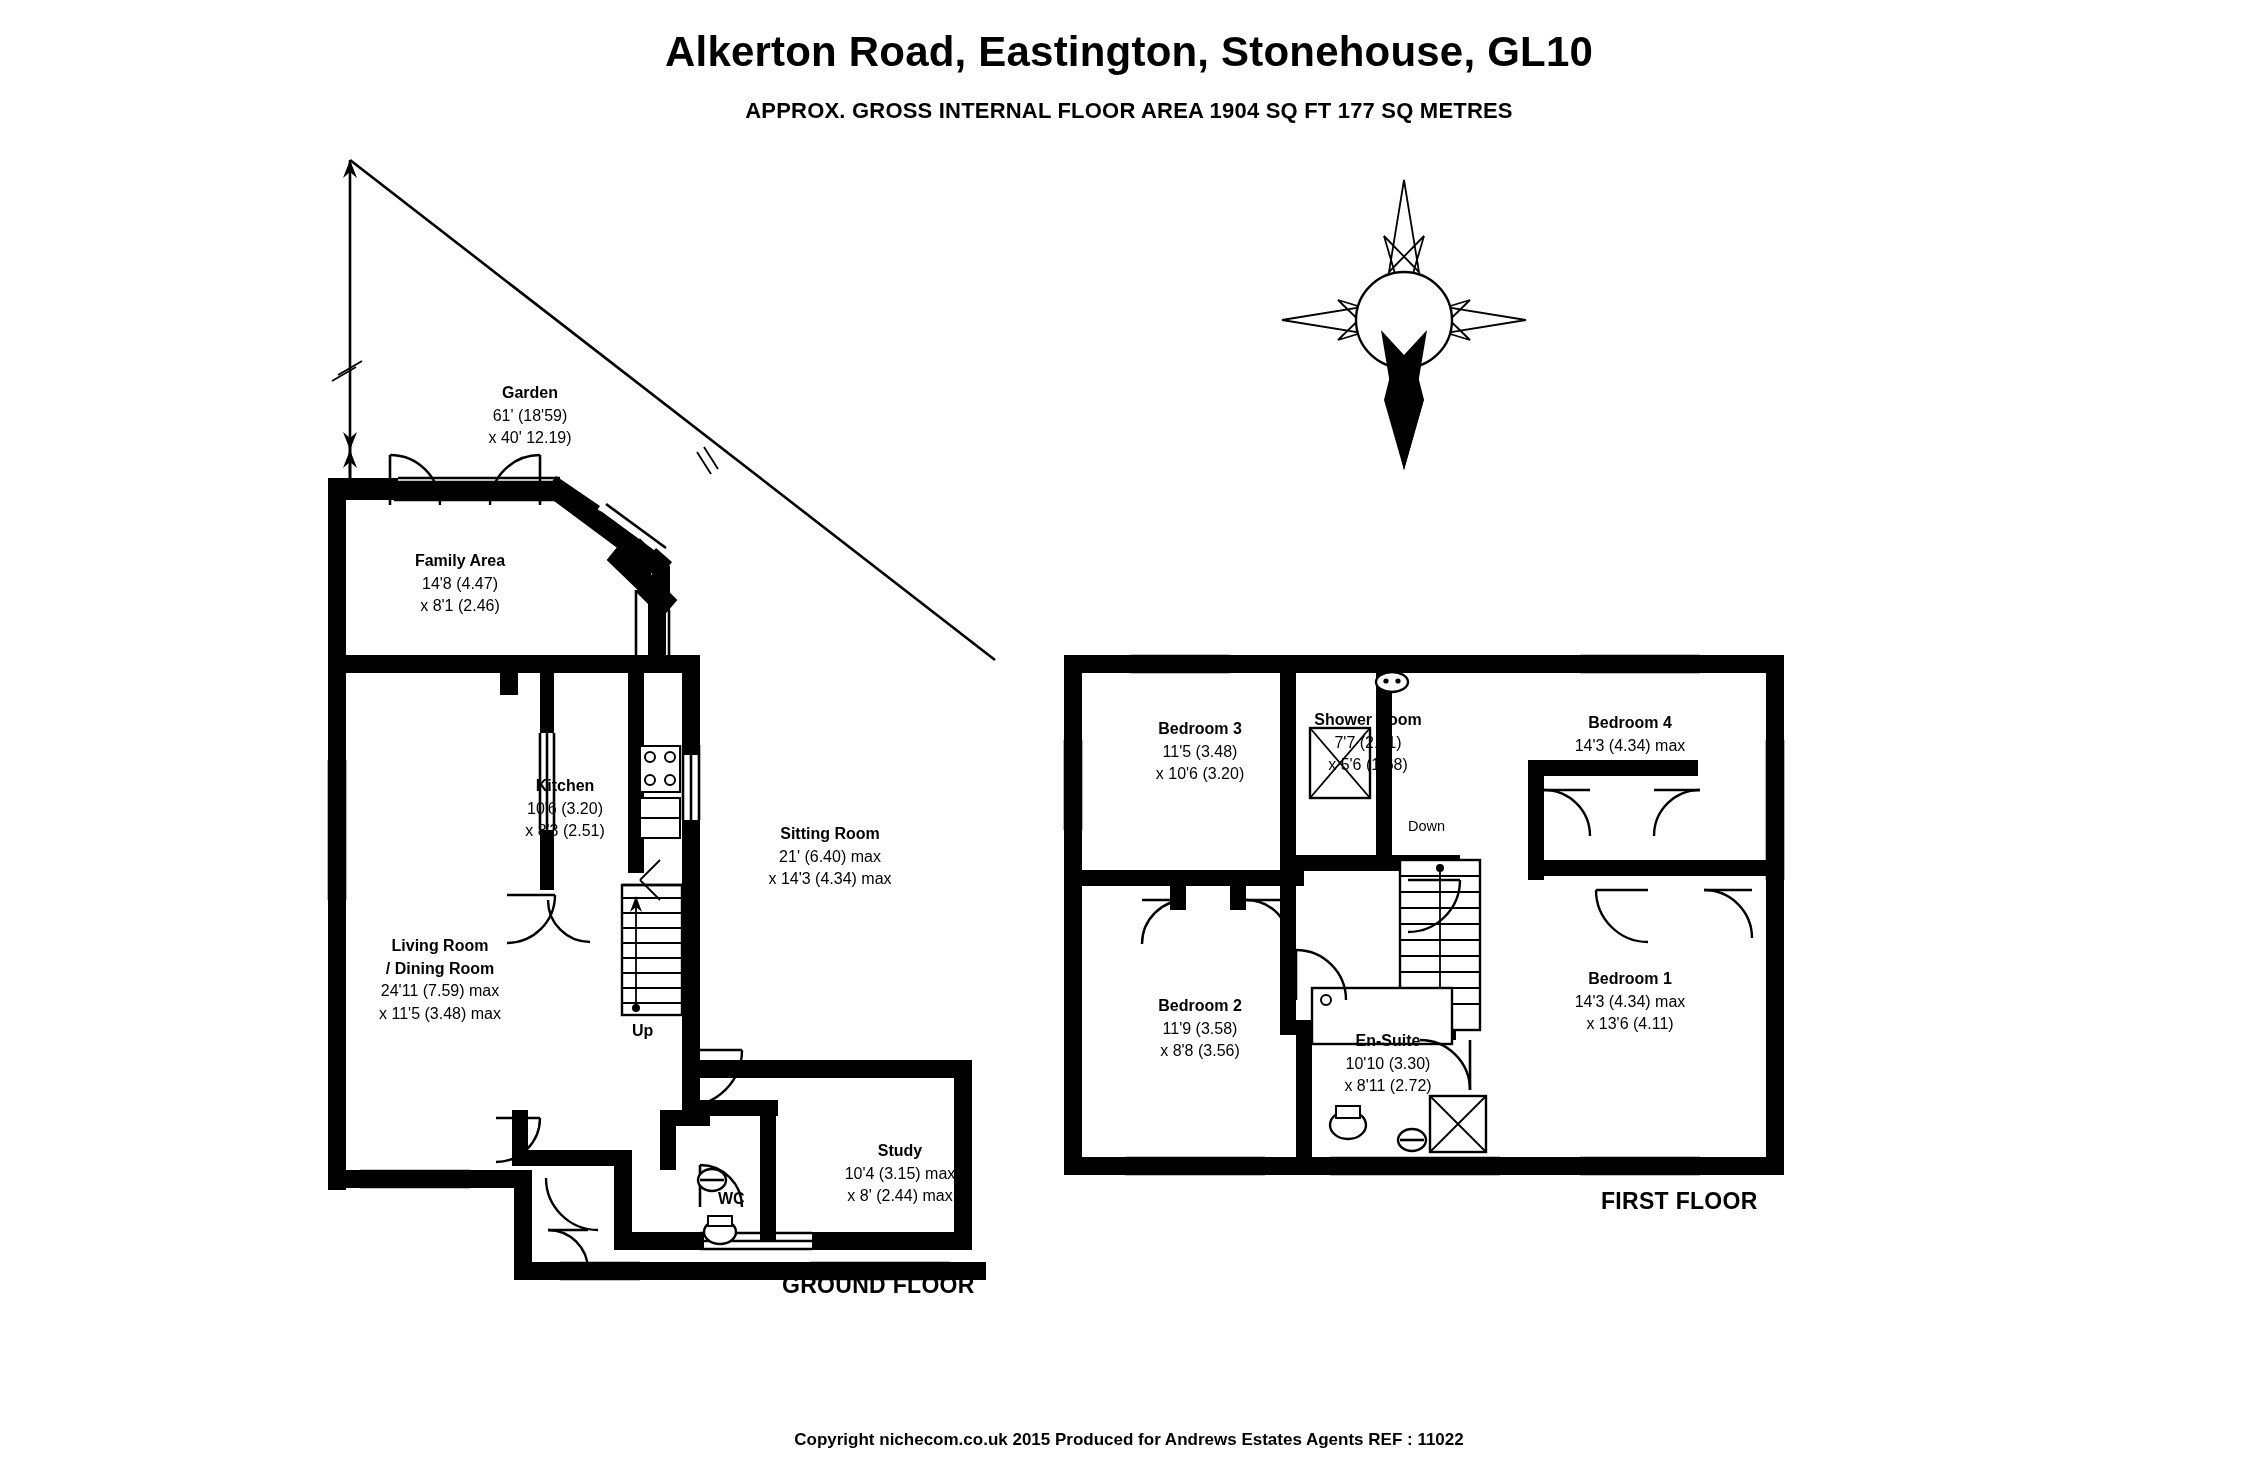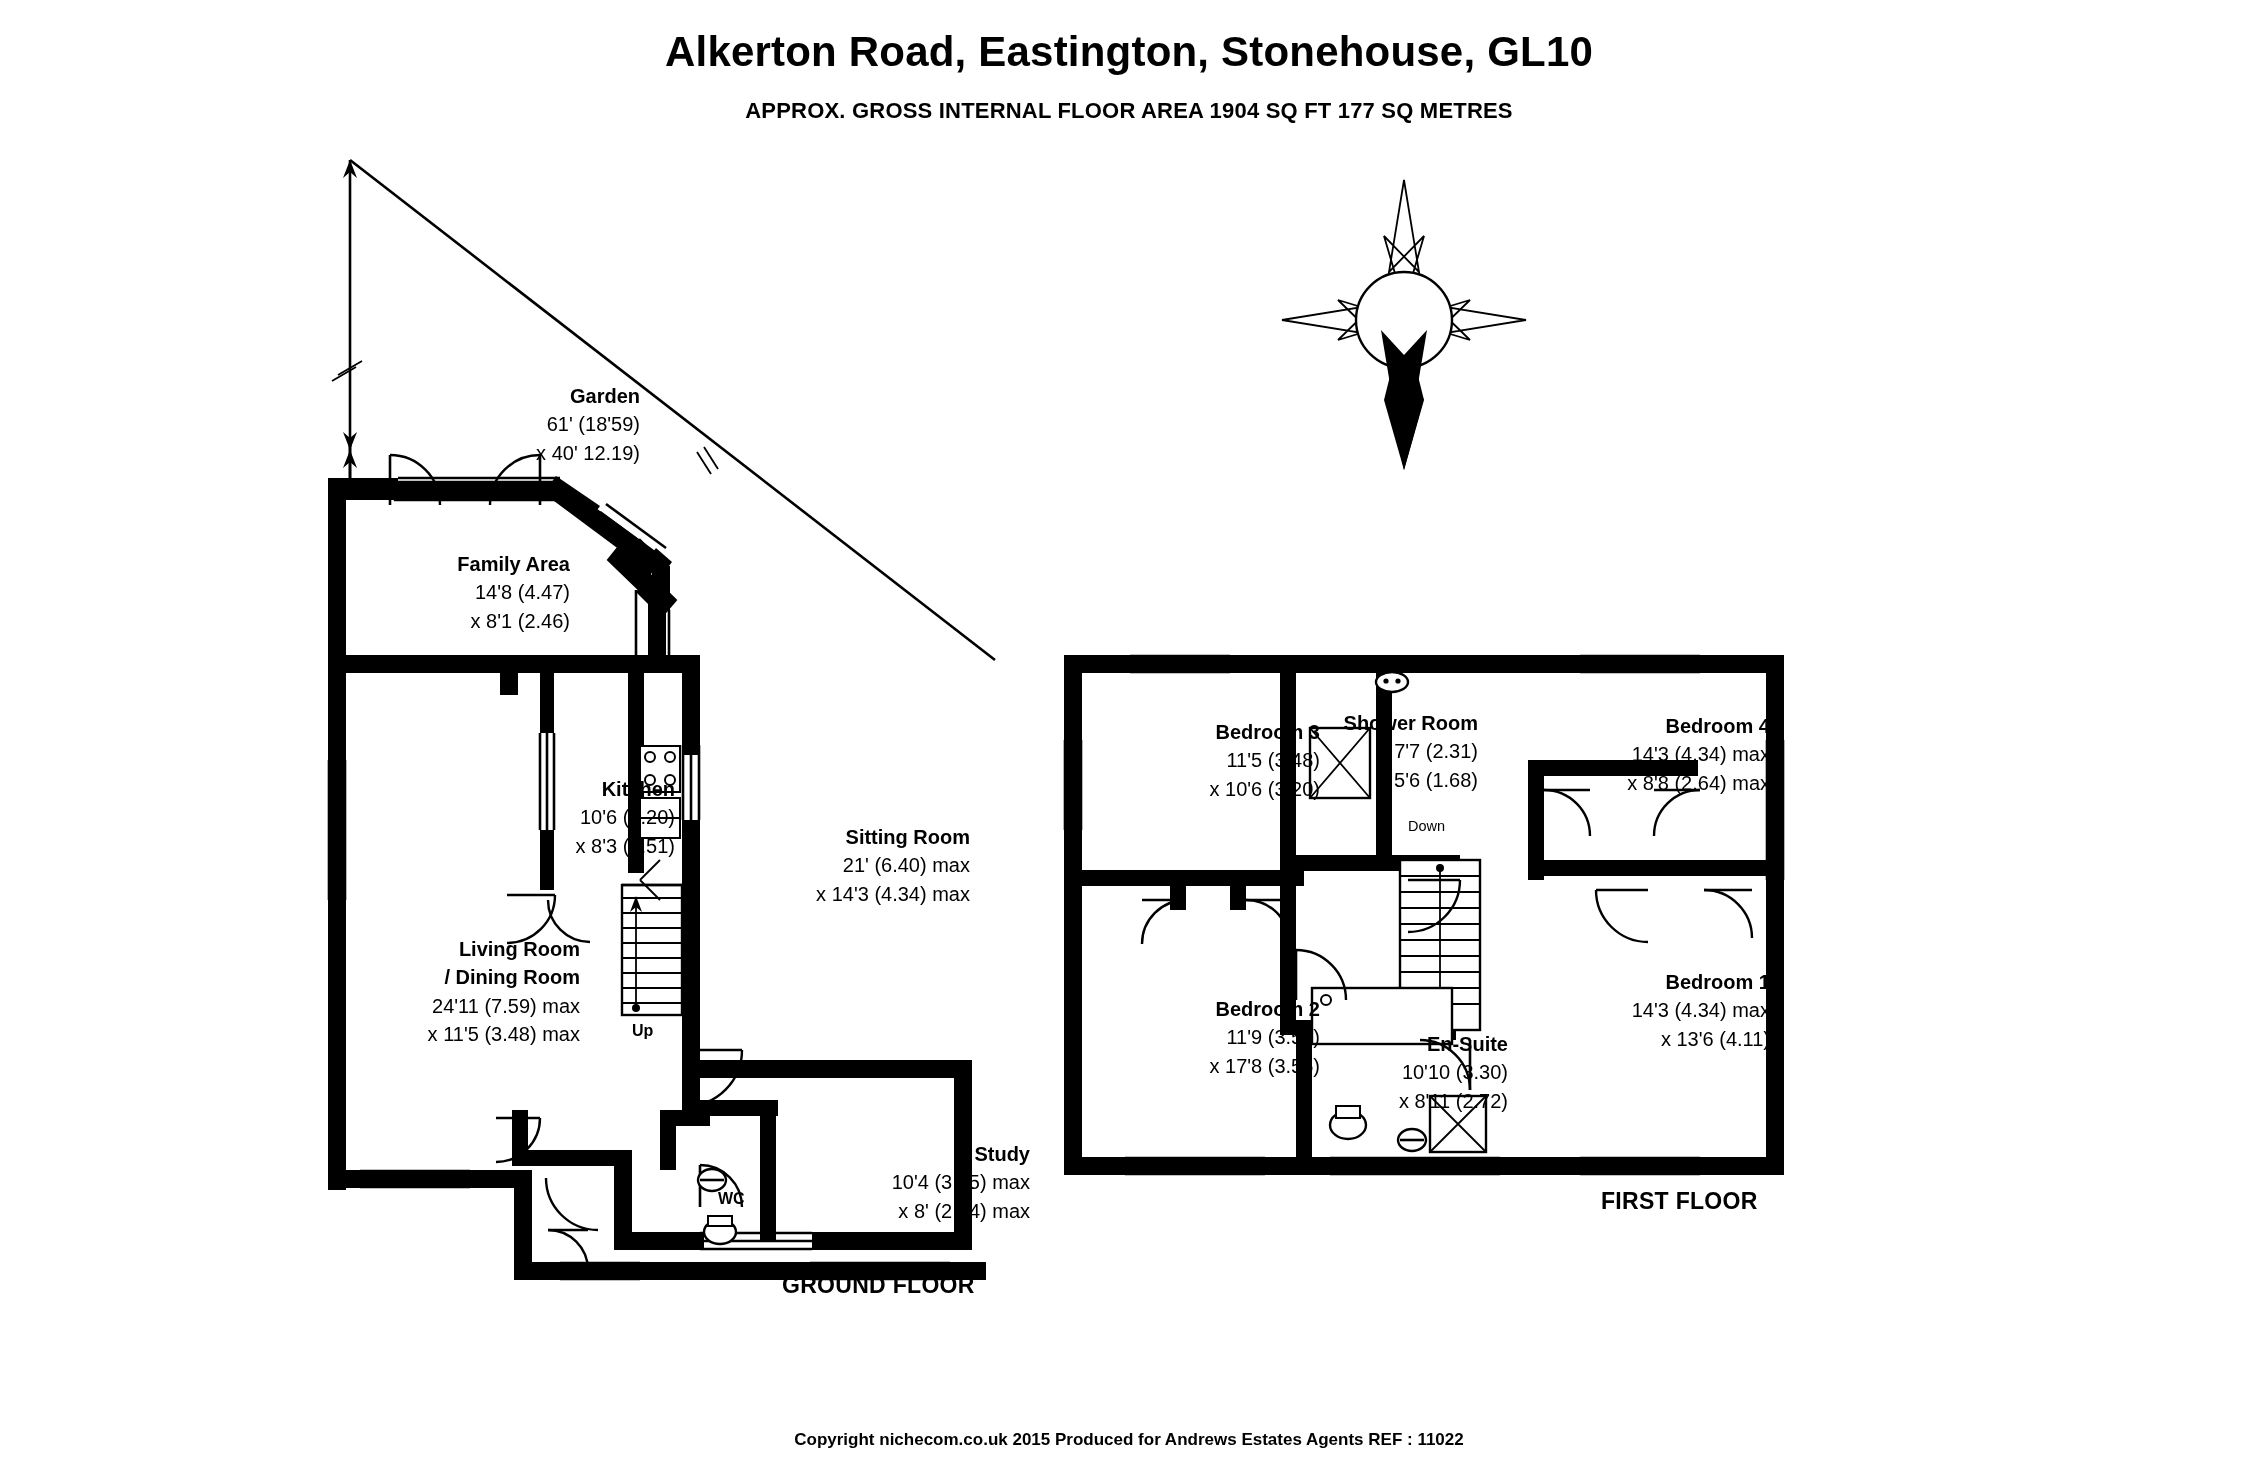--- a/index.html
+++ b/index.html
@@ -34,22 +34,22 @@
     position: absolute;
     left: 0; top: 98px;
     width: 2258px;
     text-align: center;
     font-size: 22px;
     font-weight: bold;
     letter-spacing: 0.2px;
   }
   .room-label {
     position: absolute;
-    text-align: right;
-    font-size: 20px;
+    text-align: center;
+    font-size: 16px;
     line-height: 1.42;
     font-weight: normal;
     white-space: nowrap;
   }
   .room-label .nm {
     font-weight: bold;
     display: block;
   }
   .floor-label {
     position: absolute;
@@ -456,21 +456,21 @@
 
 <div class="room-label" style="left:1490px; top:712px; width:280px;">
   <span class="nm">Bedroom 4</span>
   <span>14'3 (4.34) max</span><br>
   <span>x 8'8 (2.64) max</span>
 </div>
 
 <div class="room-label" style="left:1080px; top:995px; width:240px;">
   <span class="nm">Bedroom 2</span>
   <span>11'9 (3.58)</span><br>
-  <span>x 17'8 (3.56)</span>
+  <span>x 8'8 (3.56)</span>
 </div>
 
 <div class="room-label" style="left:1268px; top:1030px; width:240px;">
   <span class="nm">En-Suite</span>
   <span>10'10 (3.30)</span><br>
   <span>x 8'11 (2.72)</span>
 </div>
 
 <div class="room-label" style="left:1490px; top:968px; width:280px;">
   <span class="nm">Bedroom 1</span>

